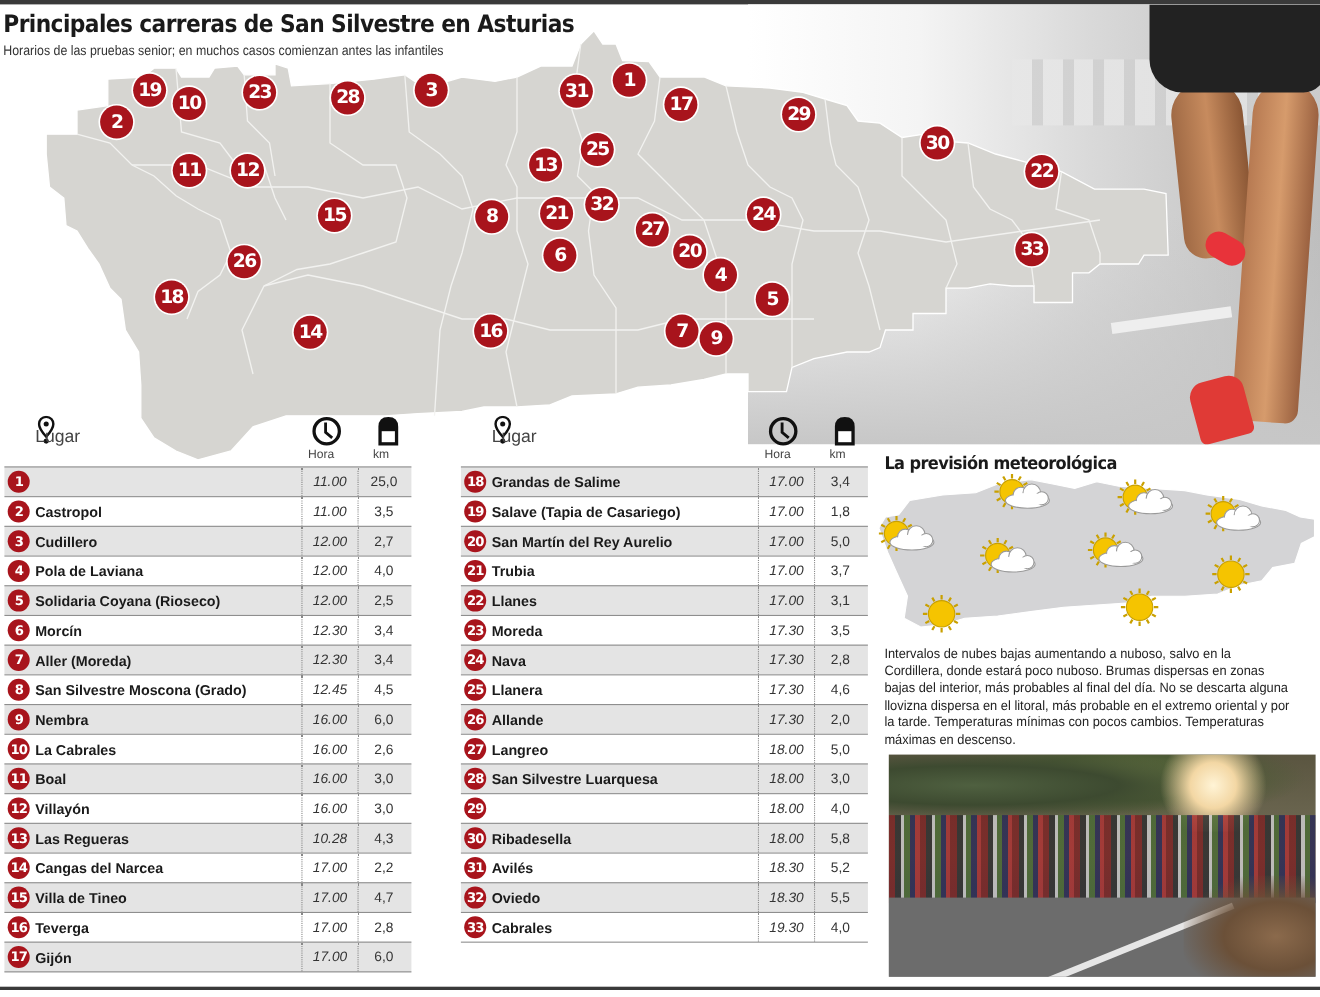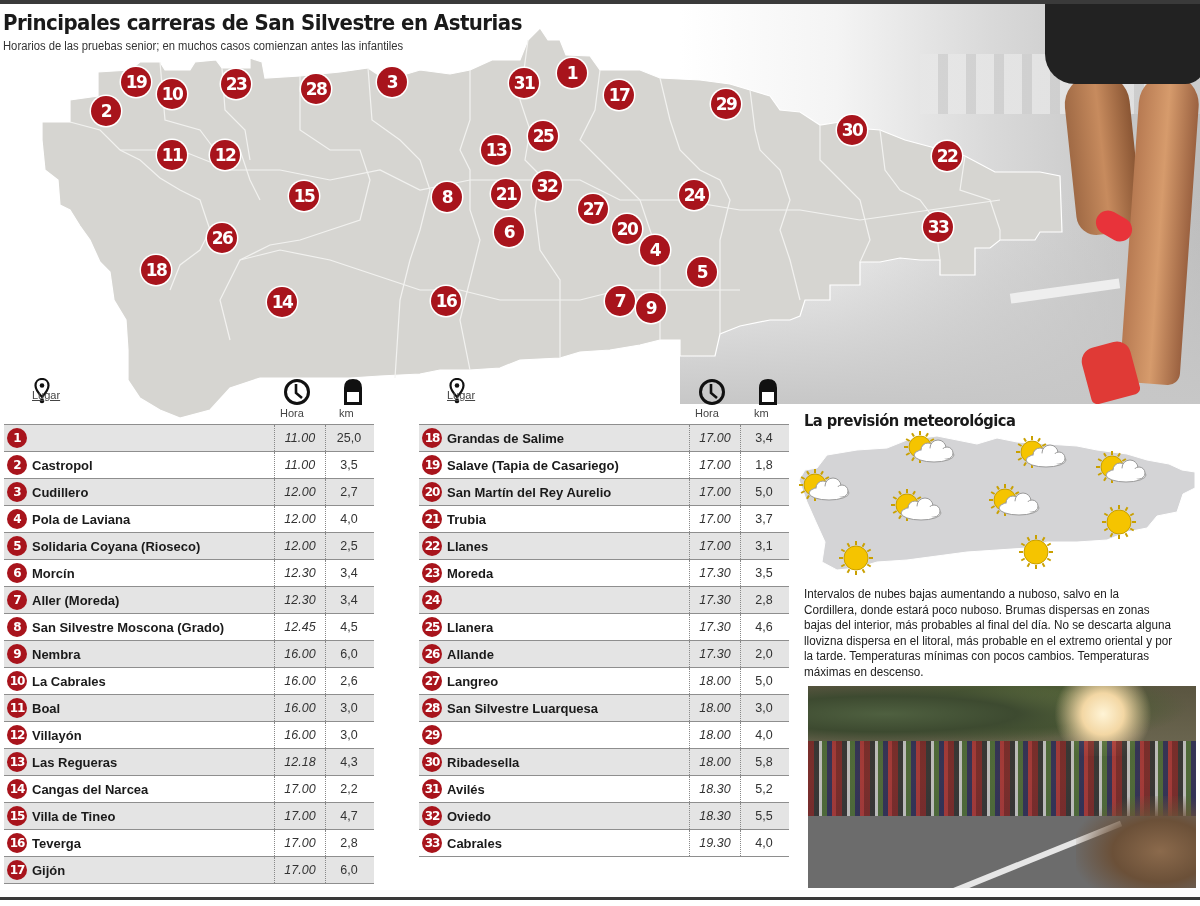--- a/index.html
+++ b/index.html
@@ -19,21 +19,21 @@
   .runner-photo .leg2{position:absolute;left:450px;top:70px;width:60px;height:310px;background:linear-gradient(90deg,#b77a52,#d69b6c,#9a6140);border-radius:30px 30px 12px 12px;transform:rotate(4deg);}
   .runner-photo .shoe1{position:absolute;left:415px;top:210px;width:38px;height:24px;background:#e8333a;border-radius:12px;transform:rotate(30deg);}
   .runner-photo .shoe2{position:absolute;left:405px;top:340px;width:50px;height:56px;background:#e03a36;border-radius:14px 14px 6px 6px;transform:rotate(-15deg);}
   
   .map{position:absolute;left:0;top:0;width:1200px;height:420px;pointer-events:none;}
   .map svg{position:absolute;left:0;top:0;}
   .marker{position:absolute;width:30px;height:30px;border-radius:50%;background:#a8141c;color:#fff;font-weight:bold;font-size:17px;font-family:"DejaVu Sans",sans-serif;display:flex;align-items:center;justify-content:center;letter-spacing:-1.5px;box-shadow:0 0 0 1.5px #fff;pointer-events:auto;}
   
   .tbl{position:absolute;width:370px;}
   .tbl .head{position:relative;height:46px;}
-  .tbl .head .h-lugar{position:absolute;left:28px;top:11px;font-size:11px;color:#444;text-decoration:underline;}
+  .tbl .head .h-lugar{position:absolute;left:28px;top:11px;font-size:16px;color:#444;}
   .tbl .head .h-hora{position:absolute;left:276px;top:29px;font-size:11px;color:#444;}
   .tbl .head .h-km{position:absolute;left:335px;top:29px;font-size:11px;color:#444;}
   .tbl .head .pin{position:absolute;left:30px;top:0;}
   .tbl .head .clock{position:absolute;left:279px;top:0;}
   .tbl .head .road{position:absolute;left:338px;top:0;}
   .row{position:relative;height:26px;border-top:1.5px solid #8e8e8e;display:flex;align-items:center;}
   .row.shade{background:#e4e4e4;}
   .row:last-child{border-bottom:1.5px solid #8e8e8e;}
   .row .num{width:20px;height:20px;margin-left:3px;border-radius:50%;background:#a8141c;color:#fff;font-weight:bold;font-size:12px;display:flex;align-items:center;justify-content:center;letter-spacing:-1px;flex:none;font-family:"DejaVu Sans",sans-serif;}
   .row .name{margin-left:5px;font-size:13px;font-weight:bold;color:#1a1a1a;flex:1;white-space:nowrap;}
@@ -218,21 +218,21 @@
       </div>
       <div class="row">
         <span class="num">12</span>
         <span class="name">Villayón</span>
         <span class="hora">16.00</span>
         <span class="km">3,0</span>
       </div>
       <div class="row shade">
         <span class="num">13</span>
         <span class="name">Las Regueras</span>
-        <span class="hora">12.18</span>
+        <span class="hora">10.28</span>
         <span class="km">4,3</span>
       </div>
       <div class="row">
         <span class="num">14</span>
         <span class="name">Cangas del Narcea</span>
         <span class="hora">17.00</span>
         <span class="km">2,2</span>
       </div>
       <div class="row shade">
         <span class="num">15</span>
@@ -306,20 +306,21 @@
         <span class="km">3,1</span>
       </div>
       <div class="row">
         <span class="num">23</span>
         <span class="name">Moreda</span>
         <span class="hora">17.30</span>
         <span class="km">3,5</span>
       </div>
       <div class="row shade">
         <span class="num">24</span>
+        <span class="name">Nava</span>
         <span class="hora">17.30</span>
         <span class="km">2,8</span>
       </div>
       <div class="row">
         <span class="num">25</span>
         <span class="name">Llanera</span>
         <span class="hora">17.30</span>
         <span class="km">4,6</span>
       </div>
       <div class="row shade">

